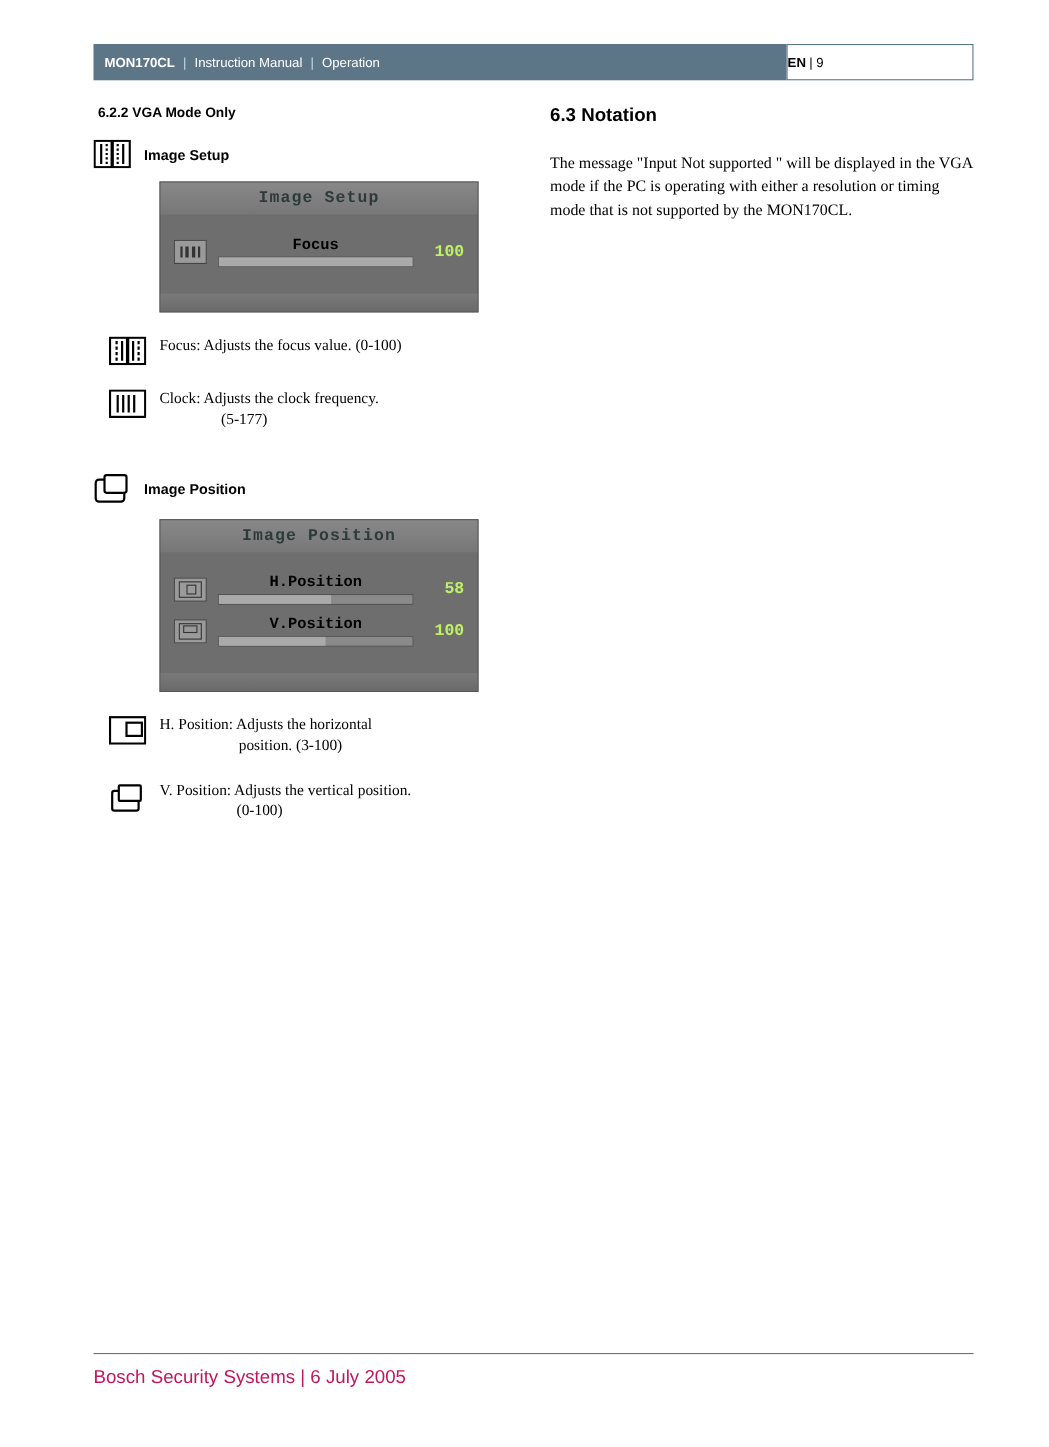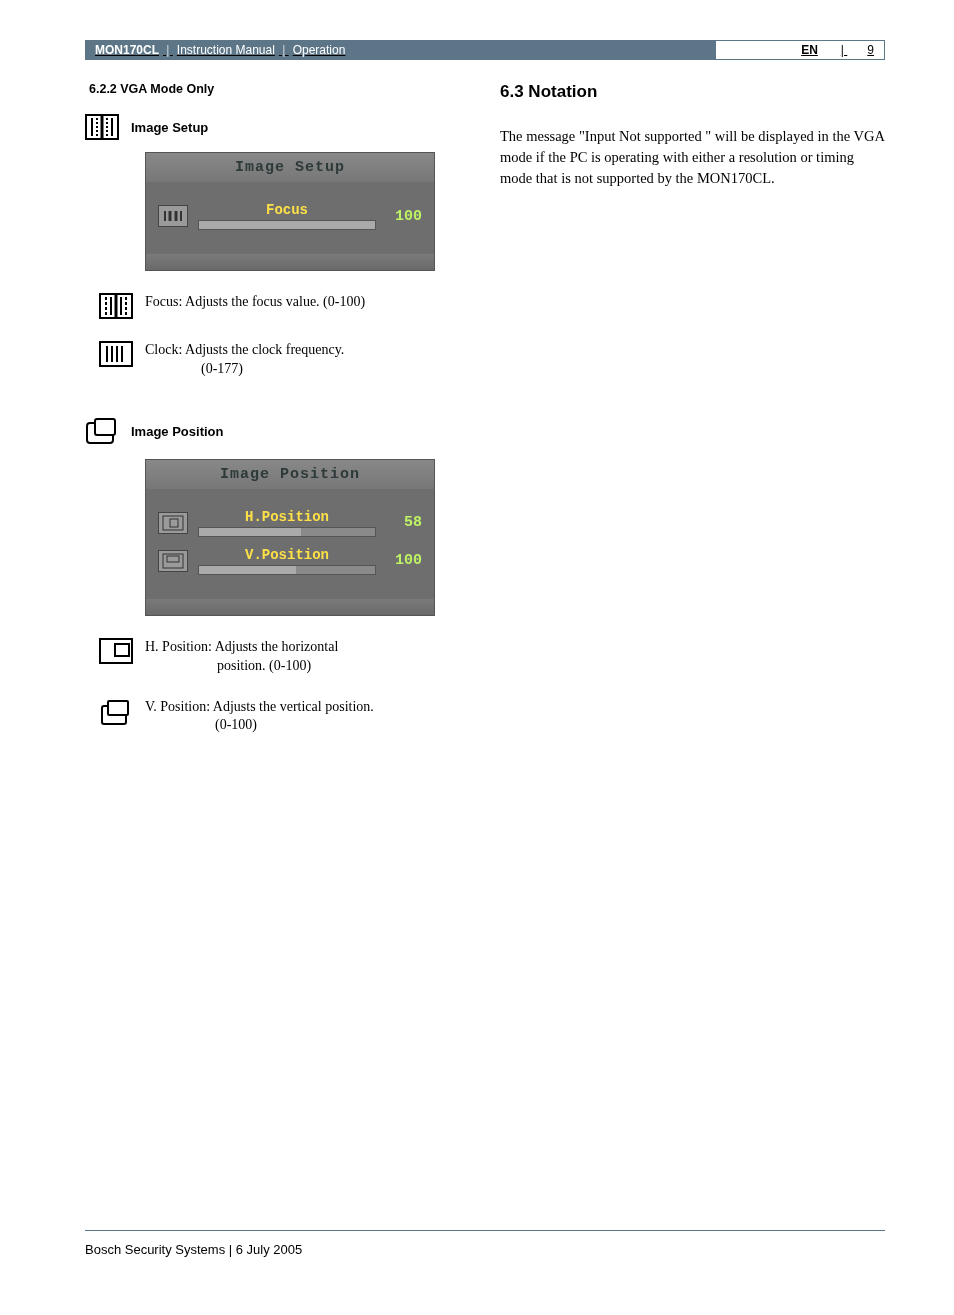--- a/index.html
+++ b/index.html
@@ -13,43 +13,40 @@
   }
   .page {
     position: absolute;
     left: 85px;
     top: 40px;
     width: 800px;
   }
   .header-bar {
     display: flex;
     align-items: stretch;
-    height: 20px;
+    height: 33px;
     font-size: 12px;
-    text-decoration: underline;
   }
   .header-left {
     background: #5d7687;
     color: #fff;
     flex: 1;
     display: flex;
     align-items: center;
     padding-left: 10px;
   }
   .header-left b { font-weight: bold; }
   .header-left .sep { margin: 0 4px; color: #cfd8de; }
   .header-right {
     width: 170px;
     border: 1px solid #5d7687;
     display: flex;
     align-items: center;
-    justify-content: flex-end;
     padding-right: 10px;
     color: #000;
-    gap: 20px;
   }
   .header-right b { font-weight: bold; margin-right: 3px; }
   .columns {
     display: flex;
     margin-top: 22px;
   }
   .col-left { width: 395px; padding-right: 20px; }
   .col-right { flex: 1; padding-left: 20px; }
   .sect-num { font-weight: bold; font-size: 12.5px; margin-left: 4px; margin-bottom: 18px; }
   .row-icon-title {
@@ -79,21 +76,21 @@
   .ss-body { padding: 10px 12px 14px 12px; }
   .ss-row { display: flex; align-items: center; gap: 10px; margin: 10px 0; }
   .ss-ico {
     width: 30px; height: 22px;
     background: #9a9a9a;
     border: 1px solid #444;
     display: flex; align-items: center; justify-content: center;
     font-size: 11px; color: #333;
   }
   .ss-mid { flex: 1; }
-  .ss-label { text-align: center; font-size: 14px; color: #fde047; margin-bottom: 2px; }
+  .ss-label { text-align: center; font-size: 14px; color: #000000; margin-bottom: 2px; }
   .ss-bar {
     height: 10px;
     background: #8a8a8a;
     border: 1px solid #555;
     position: relative;
   }
   .ss-fill { position: absolute; left:0; top:0; bottom:0; background: #aaa; }
   .ss-val { width: 36px; text-align: right; font-size: 15px; color: #bef264; }
   .ss-footer { height: 16px; background: linear-gradient(#7a7a7a, #6a6a6a); }
   .desc-row {
@@ -117,22 +114,22 @@
     position: absolute;
     left: 85px;
     width: 800px;
     top: 1230px;
     border-top: 1px solid #5d7687;
   }
   .footer {
     position: absolute;
     left: 85px;
     top: 1242px;
-    font-size: 13px;
-    color: #000000;
+    font-size: 17px;
+    color: #be185d;
   }
   svg { display: block; }
 </style>
 </head>
 <body>
 
 <div class="page">
   <div class="header-bar">
     <div class="header-left">
       <b>MON170CL</b>
@@ -209,21 +206,21 @@
           <svg width="34" height="26">
               <rect x="1" y="1" width="32" height="24" fill="none" stroke="#000" stroke-width="2"></rect>
               <line x1="8" y1="5" x2="8" y2="21" stroke="#000" stroke-width="2"></line>
               <line x1="13" y1="5" x2="13" y2="21" stroke="#000" stroke-width="2"></line>
               <line x1="18" y1="5" x2="18" y2="21" stroke="#000" stroke-width="2"></line>
               <line x1="23" y1="5" x2="23" y2="21" stroke="#000" stroke-width="2"></line>
             </svg>
         </span>
         <span class="txt">
           <span>Clock: Adjusts the clock frequency.</span>
-          <span class="sub">(0-177)</span>
+          <span class="sub">(5-177)</span>
         </span>
       </div>
 
       <div class="row-icon-title" style="margin-top:38px">
         <span>
           <svg width="34" height="30">
               <rect x="2" y="6" width="26" height="20" rx="3" fill="none" stroke="#000" stroke-width="2"></rect>
               <rect x="10" y="2" width="20" height="16" rx="2" fill="#fff" stroke="#000" stroke-width="2"></rect>
             </svg>
         </span>
@@ -269,21 +266,21 @@
 
       <div class="desc-row">
         <span>
           <svg width="34" height="26">
               <rect x="1" y="1" width="32" height="24" fill="none" stroke="#000" stroke-width="2"></rect>
               <rect x="16" y="6" width="14" height="12" fill="none" stroke="#000" stroke-width="2"></rect>
             </svg>
         </span>
         <span class="txt">
           <span>H. Position: Adjusts the horizontal</span>
-          <span class="sub" style="padding-left:72px">position. (0-100)</span>
+          <span class="sub" style="padding-left:72px">position. (3-100)</span>
         </span>
       </div>
 
       <div class="desc-row">
         <span>
           <svg width="34" height="28">
               <rect x="3" y="8" width="24" height="18" rx="2" fill="none" stroke="#000" stroke-width="2"></rect>
               <rect x="9" y="3" width="20" height="14" rx="1" fill="#fff" stroke="#000" stroke-width="2"></rect>
             </svg>
         </span>

